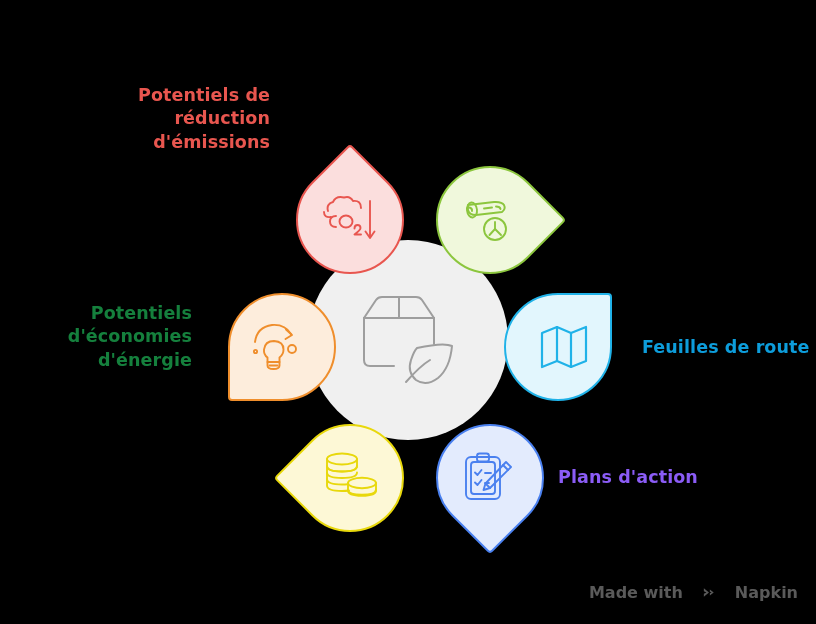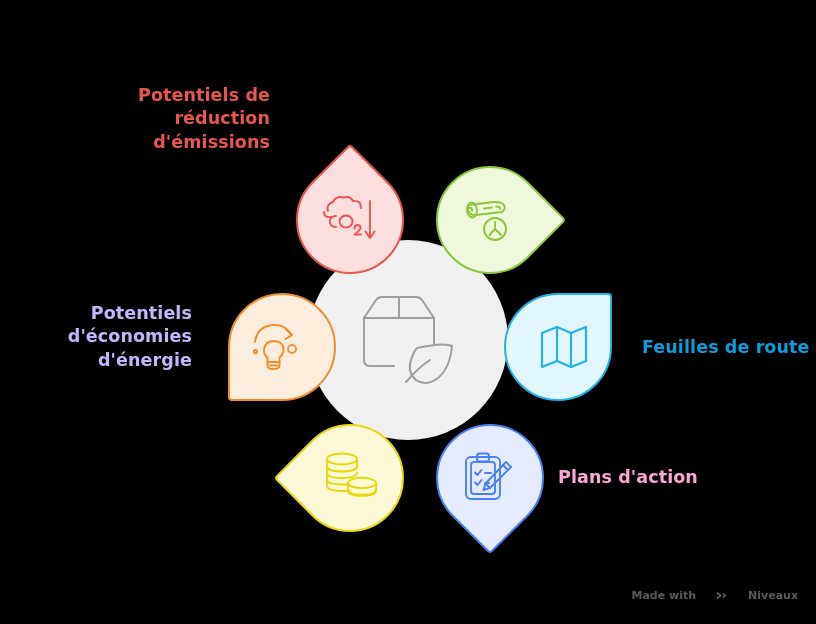--- a/index.html
+++ b/index.html
@@ -90,35 +90,35 @@
     position: absolute;
     font-size: 17.5px;
     font-weight: bold;
     line-height: 1.33;
     letter-spacing: 0.1px;
     z-index: 5;
     white-space: pre-line;
   }
   .l-emissions { left: 66px;  top: 84px;  width: 204px; text-align: right; color: #e8564f; }
   .l-maturity  { left: 558px; top: 107px; width: 240px; text-align: left;  color: #75a928; }
-  .l-energy    { left: 16px;  top: 302px; width: 176px; text-align: right; color: #c4b5fd; }
+  .l-energy    { left: 16px;  top: 302px; width: 176px; text-align: right; color: #15803d; }
   .l-roadmaps  { left: 642px; top: 336px; width: 176px; text-align: left;  color: #0d9ddb; }
   .l-invest    { left: 44px;  top: 466px; width: 224px; text-align: right; color: #e8d80c; }
-  .l-plans     { left: 558px; top: 466px; width: 200px; text-align: left;  color: #f9a8d4; }
+  .l-plans     { left: 558px; top: 466px; width: 200px; text-align: left;  color: #8b5cf6; }
 
   
   .watermark {
     position: absolute;
     right: 18px;
     bottom: 22px;
     display: flex;
     align-items: center;
     gap: 20px;
     color: #5a5a5a;
-    font-size: 11px;
+    font-size: 16px;
     font-weight: bold;
     z-index: 6;
   }
   .watermark svg { display: block; }
 </style>
 </head>
 <body>
 
 <div id="canvas">
 
@@ -239,16 +239,16 @@
 d'énergie</div>
 
   <div class="watermark">
     <span>Made with</span>
     <span>
       <svg viewBox="0 0 14 12" width="12" height="11" fill="#5a5a5a">
         <path d="M1 1 L7 6 L1 11 L1 7.5 L4 6 L1 4.5 Z"></path>
         <path d="M8 2.5 L12.5 6 L8 9.5 L8 7 L10 6 L8 5 Z"></path>
       </svg>
     </span>
-    <span>Niveaux</span>
+    <span>Napkin</span>
   </div>
 
 </div>
 
 </body></html>

